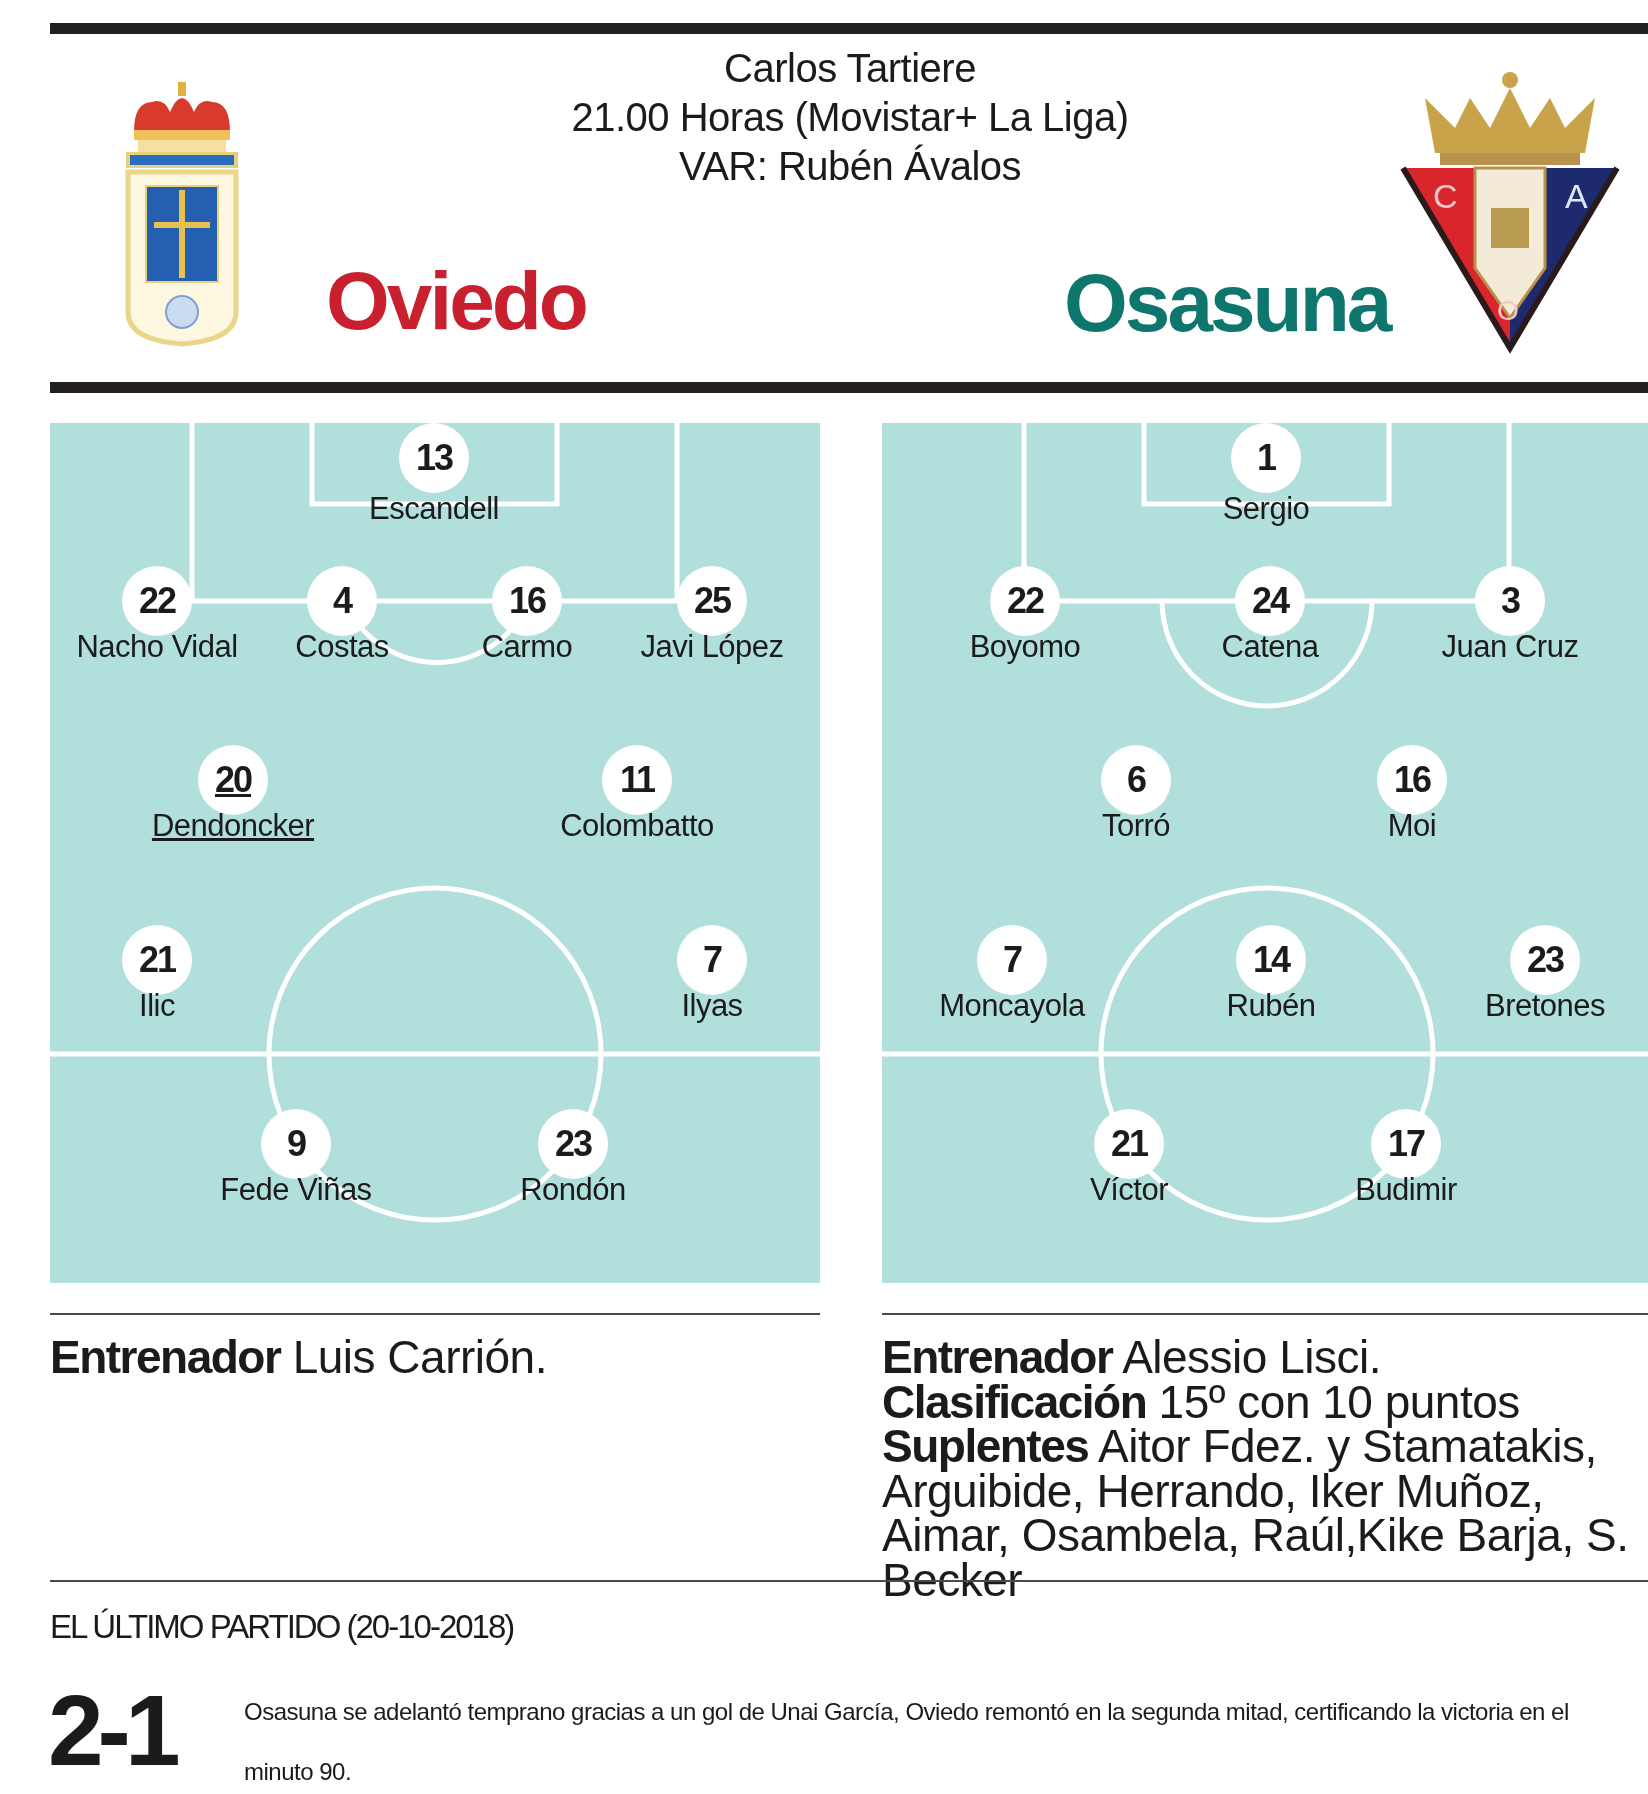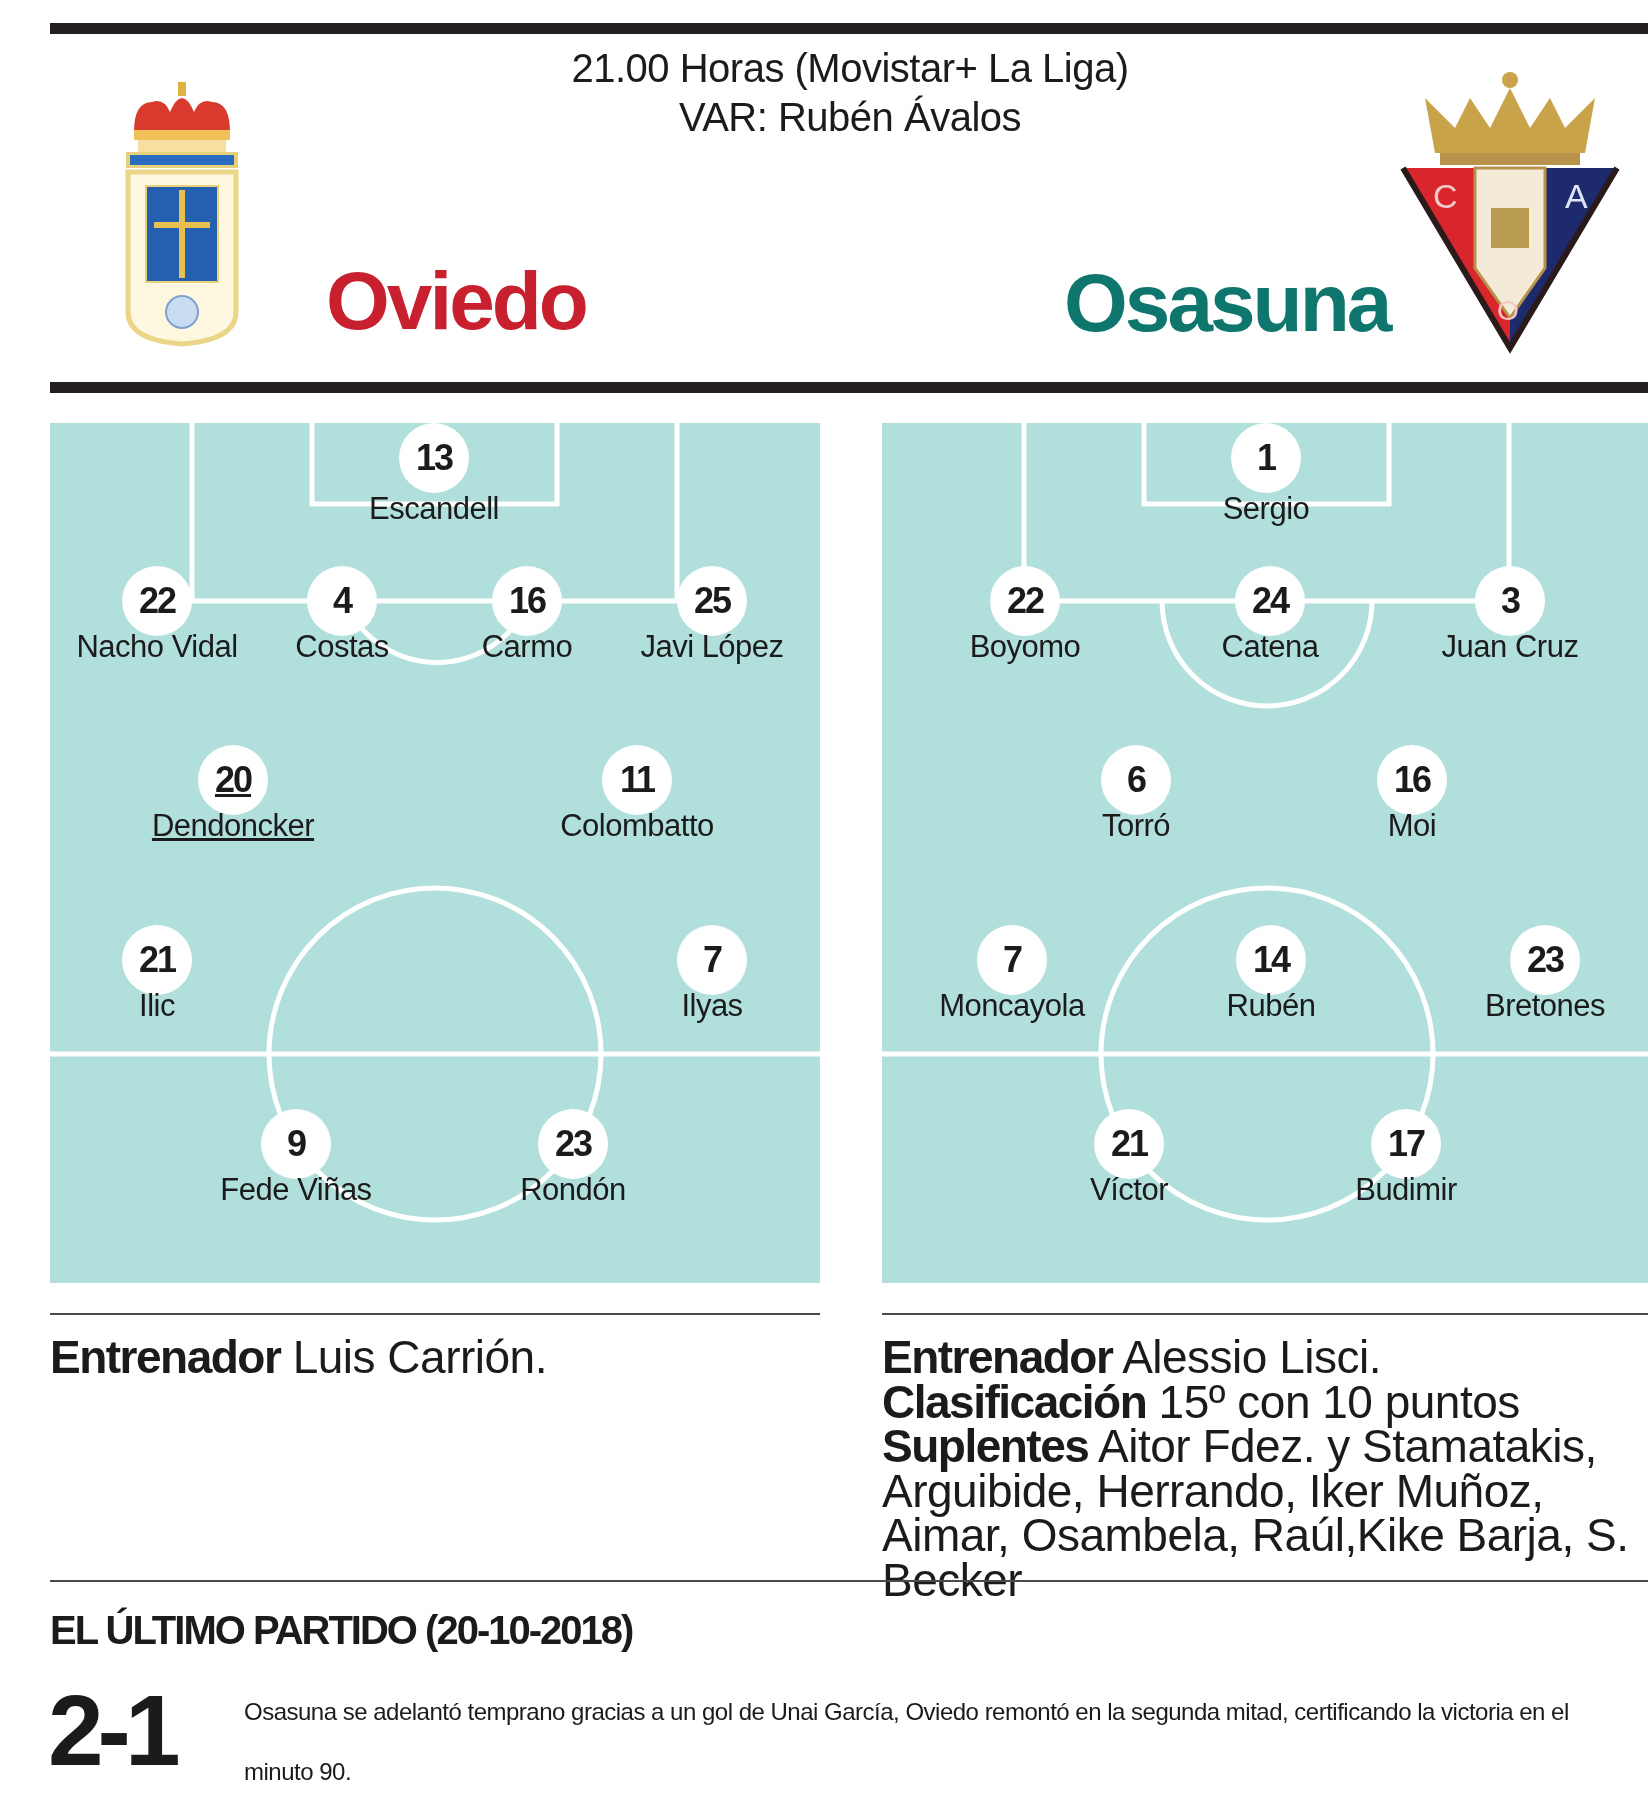--- a/index.html
+++ b/index.html
@@ -13,21 +13,21 @@
   .crest { position: absolute; }
   .pitch { position: absolute; top: 423px; width: 770px; height: 860px; background: #b1dfdb; overflow: hidden; }
   .pitch svg.lines { position: absolute; left: 0; top: 0; }
   .player { position: absolute; width: 220px; margin-left: -110px; text-align: center; }
   .num { width: 70px; height: 70px; border-radius: 50%; background: #ffffff; margin: 0 auto;
          display: flex; align-items: center; justify-content: center;
          font-weight: 700; font-size: 36px; color: #1b1b1b; letter-spacing: -2px; }
   .pname { font-size: 31px; margin-top: -7px; color: #1b1b1b; letter-spacing: -0.5px; white-space: nowrap; }
   .info-block { position: absolute; width: 790px; font-size: 46px; line-height: 44.5px; letter-spacing: -0.5px; }
   .info-block b { font-weight: 700; letter-spacing: -1.5px; }
-  .last-title { position: absolute; left: 50px; top: 1608px; font-weight: 700; font-size: 40px; letter-spacing: -2px; }
+  .last-title { position: absolute; left: 50px; top: 1608px; font-weight: 400; font-size: 33px; letter-spacing: -2px; }
   .score { position: absolute; left: 48px; top: 1680px; font-weight: 700; font-size: 100px; letter-spacing: -6px; line-height: 1; }
   .summary { position: absolute; left: 244px; top: 1682px; width: 1380px; font-size: 24px; line-height: 60px; letter-spacing: -0.5px; }
 </style>
 </head>
 <body>
 
 <div class="rule-thick" style="top:23px;"></div>
 
 <div class="crest" style="left:112px; top:72px; width:140px; height:280px;">
   <svg width="140" height="280" viewBox="0 0 140 280">
@@ -42,20 +42,21 @@
 
     <path d="M16 100 L124 100 L124 240 Q124 268 70 272 Q16 268 16 240 Z" fill="#fff8e0" stroke="#ead589" stroke-width="5"></path>
     <rect x="34" y="114" width="72" height="96" fill="#2560b0" stroke="#e8cf7a" stroke-width="2"></rect>
     <rect x="67" y="118" width="6" height="88" fill="#e8c050"></rect>
     <rect x="42" y="150" width="56" height="6" fill="#e8c050"></rect>
     <circle cx="70" cy="240" r="16" fill="#c9dcf2" stroke="#7f9fd0" stroke-width="2"></circle>
   </svg>
 </div>
 
 <div class="header-info">
+  <div>Carlos Tartiere</div>
   <div>21.00 Horas (Movistar+ La Liga)</div>
   <div>VAR: Rubén Ávalos</div>
 </div>
 
 <div class="team-name" style="left:326px; top:260px; color:#c8202f;">Oviedo</div>
 <div class="team-name" style="left:1064px; top:262px; color:#0f766e;">Osasuna</div>
 
 <div class="crest" style="left:1395px; top:58px; width:230px; height:300px;">
   <svg width="230" height="300" viewBox="0 0 230 300">
 

